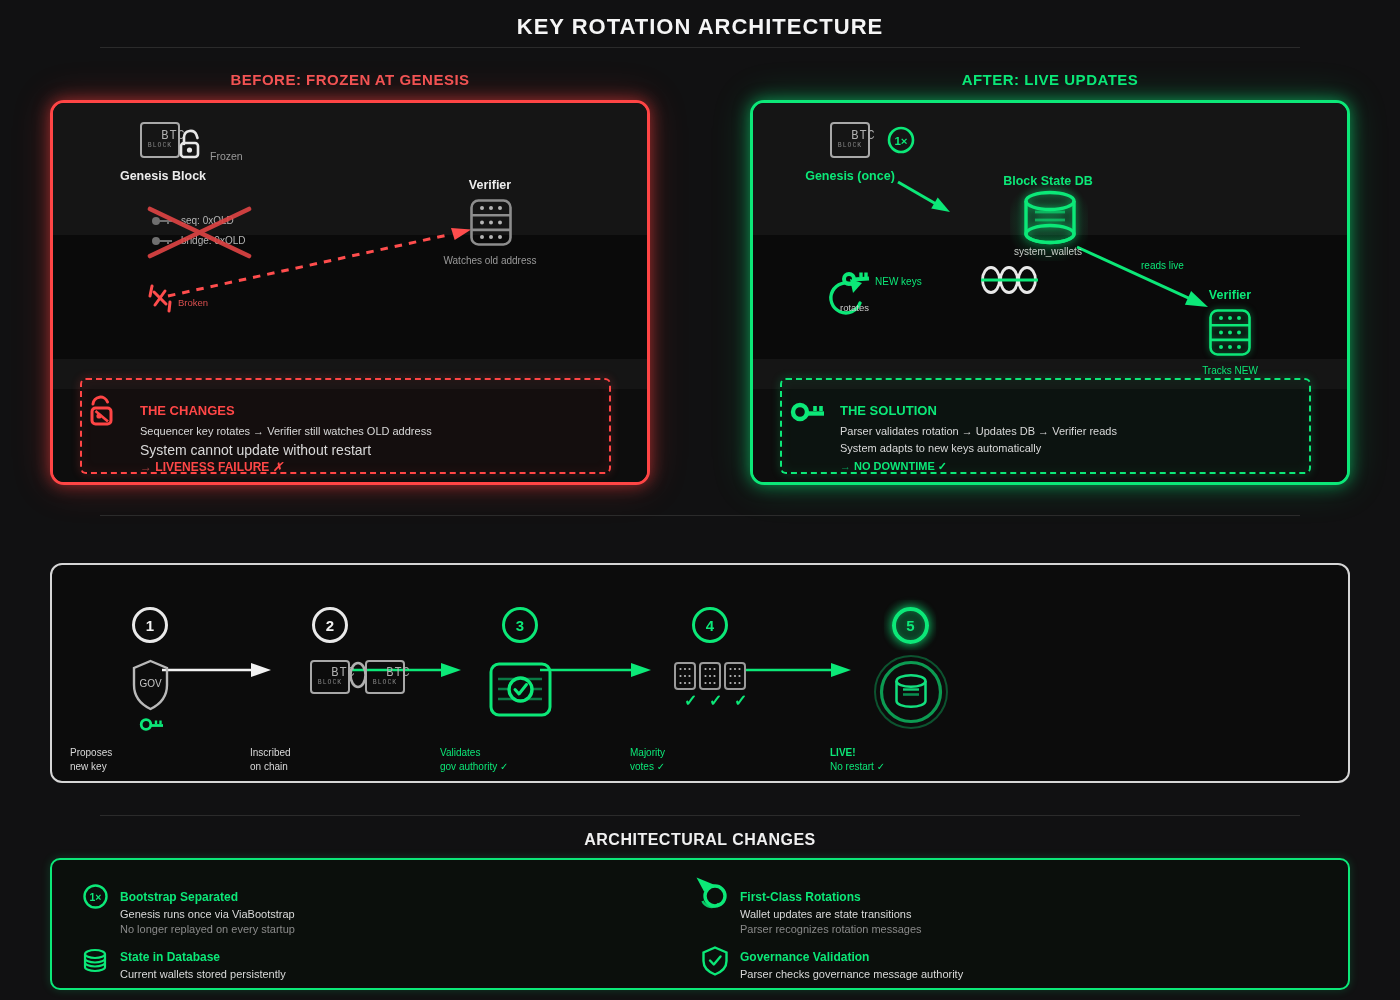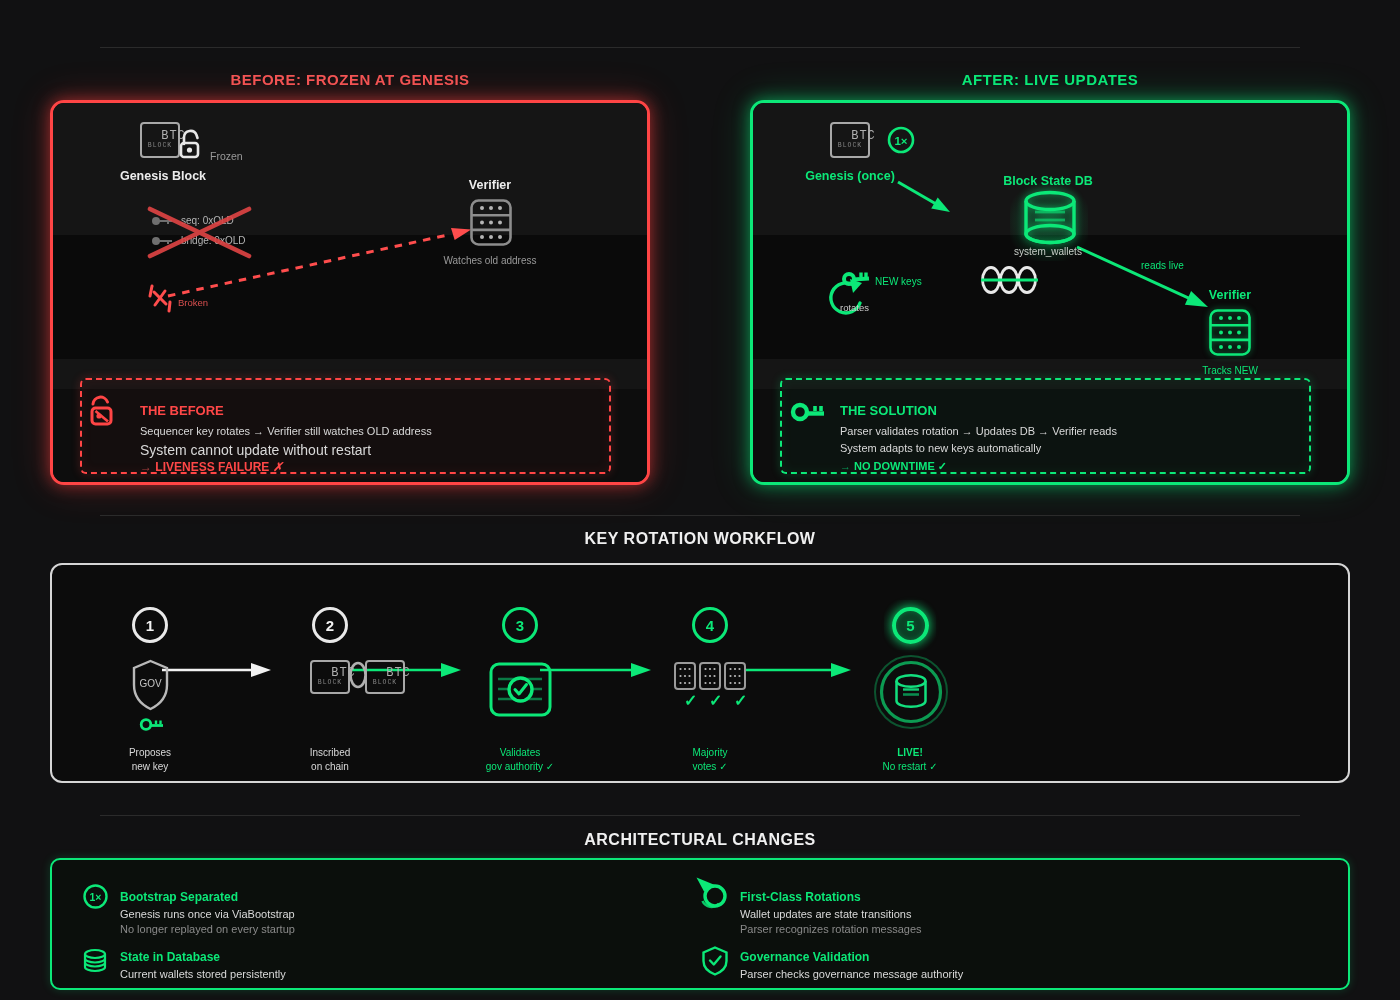--- a/index.html
+++ b/index.html
@@ -33,33 +33,34 @@
   .nb-red { left:80px; border:2px dashed #ff4545; background:rgba(255,69,69,0.03);
      box-shadow:0 0 10px rgba(255,69,69,.22), inset 0 0 12px rgba(255,69,69,.07); }
   .nb-grn { left:780px; border:2px dashed #0ce878; background:rgba(12,232,120,0.03);
      box-shadow:0 0 10px rgba(12,232,120,.22), inset 0 0 12px rgba(12,232,120,.07); }
   .wfpanel { position:absolute; left:50px; top:563px; width:1300px; height:220px;
     border:2px solid #d6d6d6; border-radius:12px; background:#0c0c0c; }
   .stepc { position:absolute; top:607px; width:36px; height:36px; border-radius:50%;
     display:flex; align-items:center; justify-content:center; font-weight:bold; font-size:15px; }
   .c-wht { border:3px solid #e9e9e9; color:#f2f2f2; }
   .c-grn { border:3px solid #0ce878; color:#0ce878; }
-  .steplbl { position:absolute; width:160px; text-align:center; font-size:10px; line-height:13.5px; }
+  .steplbl { position:absolute; width:160px; text-align:left; font-size:10px; line-height:13.5px; }
   .archpanel { position:absolute; left:50px; top:858px; width:1300px; height:132px;
     border:2px solid #0ce878; border-radius:10px; background:#0b0f0c;
     box-shadow:0 0 10px rgba(12,232,120,.2); }
   .atitle { font-weight:bold; font-size:12px; color:#0ce878; }
   .abody { font-size:11px; color:#d9d9d9; }
   .asub  { font-size:11px; color:#8a8a8a; }
   svg { display:block; }
 </style>
 </head>
 <body>
 <div id="page">
 
+  <div class="abs ctr" style="left:0; top:14px; width:1400px; font-size:22px; font-weight:bold; color:#f5f5f5; letter-spacing:1px;">KEY ROTATION ARCHITECTURE</div>
   <div class="sep" style="top:47px;"></div>
   <div class="abs ctr" style="left:50px; top:71px; width:600px; font-size:15px; font-weight:bold; color:#f25555; letter-spacing:.5px;">BEFORE: FROZEN AT GENESIS</div>
   <div class="abs ctr" style="left:750px; top:71px; width:600px; font-size:15px; font-weight:bold; color:#0ce878; letter-spacing:.5px;">AFTER: LIVE UPDATES</div>
 
   <div class="panel panel-red">
     <div class="stripe s1"></div>
       <div class="stripe s2"></div>
       <div class="stripe s3"></div>
       <div class="stripe s4"></div>
   </div>
@@ -128,21 +129,21 @@
   <div class="lbl wht ctr" style="left:410px; top:178px; width:160px; font-size:12.5px; font-weight:bold;">Verifier</div>
   <div class="lbl dim ctr" style="left:410px; top:255px; width:160px; font-size:10px;">Watches old address</div>
 
   <div class="notebox nb-red"></div>
   <svg class="abs" style="left:89px; top:393px;" width="26" height="34" viewBox="0 0 26 34">
     <path d="M4 11 A 7.5 7.5 0 0 1 18.5 9" fill="none" stroke="#ff4545" stroke-width="3" stroke-linecap="round"></path>
     <rect x="3" y="15" width="19" height="16" rx="3.5" fill="none" stroke="#ff4545" stroke-width="3"></rect>
     <line x1="6.5" y1="18" x2="19" y2="28.5" stroke="#ff4545" stroke-width="2.6"></line>
     <circle cx="10" cy="23" r="2.6" fill="#ff4545"></circle>
   </svg>
-  <div class="lbl red" style="left:140px; top:403px; font-size:13px; font-weight:bold;">THE BEFORE</div>
+  <div class="lbl red" style="left:140px; top:403px; font-size:13px; font-weight:bold;">THE CHANGES</div>
   <div class="lbl txt" style="left:140px; top:425px; font-size:11px;">Sequencer key rotates → Verifier still watches OLD address</div>
   <div class="lbl txt" style="left:140px; top:442px; font-size:14px;">System cannot update without restart</div>
   <div class="lbl red" style="left:140px; top:460px; font-size:12px; font-weight:bold;"><span style="color:#a84040;">→</span> LIVENESS FAILURE <span style="font-style:italic;">✗</span></div>
 
   <div class="panel panel-green">
     <div class="stripe s1"></div>
       <div class="stripe s2"></div>
       <div class="stripe s3"></div>
       <div class="stripe s4"></div>
   </div>
@@ -219,21 +220,20 @@
     <line x1="18" y1="14.5" x2="35" y2="14.5" stroke="#0ce878" stroke-width="4.4"></line>
     <line x1="26" y1="12" x2="26" y2="7" stroke="#0ce878" stroke-width="3.6"></line>
     <line x1="32" y1="12" x2="32" y2="7" stroke="#0ce878" stroke-width="3.6"></line>
   </svg>
   <div class="lbl grn" style="left:840px; top:403px; font-size:13px; font-weight:bold;">THE SOLUTION</div>
   <div class="lbl txt" style="left:840px; top:425px; font-size:11px;">Parser validates rotation → Updates DB → Verifier reads</div>
   <div class="lbl txt" style="left:840px; top:442px; font-size:11px;">System adapts to new keys automatically</div>
   <div class="lbl grn" style="left:840px; top:460px; font-size:11px; font-weight:bold;"><span style="color:#0a9a56;">→</span> NO DOWNTIME ✓</div>
 
   <div class="sep" style="top:515px;"></div>
-  <div class="abs ctr" style="left:0; top:530px; width:1400px; font-size:16px; font-weight:bold; color:#f0f0f0; letter-spacing:.5px;">KEY ROTATION WORKFLOW</div>
   <div class="wfpanel"></div>
 
   <div class="stepc c-wht" style="left:132px;">1</div>
   <div class="stepc c-wht" style="left:312px;">2</div>
   <div class="stepc c-grn" style="left:502px;">3</div>
   <div class="stepc c-grn" style="left:692px;">4</div>
   <div class="abs" style="left:884px; top:600px; width:52px; height:50px; background:radial-gradient(circle, rgba(12,232,120,.30) 0%, rgba(12,232,120,.12) 55%, rgba(12,232,120,0) 80%);"></div>
   <div class="stepc c-grn" style="left:892px; border-width:4px; width:37px; height:37px; box-shadow:0 0 10px rgba(12,232,120,.8), inset 0 0 6px rgba(12,232,120,.4);">5</div>
 
   <svg class="abs" style="left:50px; top:563px; pointer-events:none;" width="1300" height="220" viewBox="0 0 1300 220">

